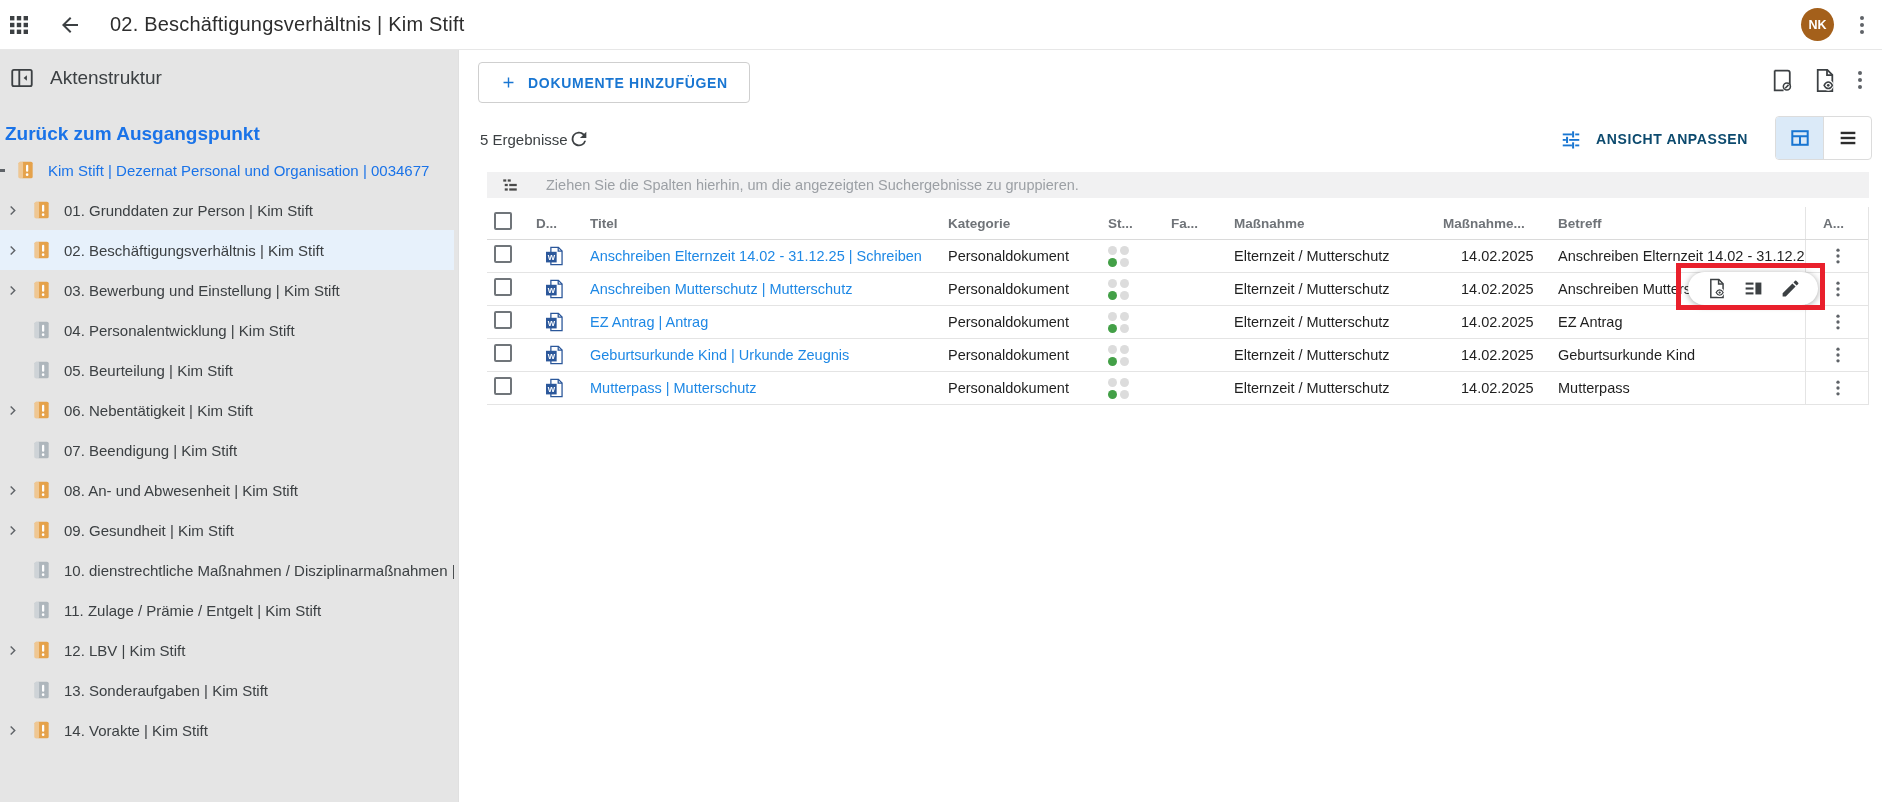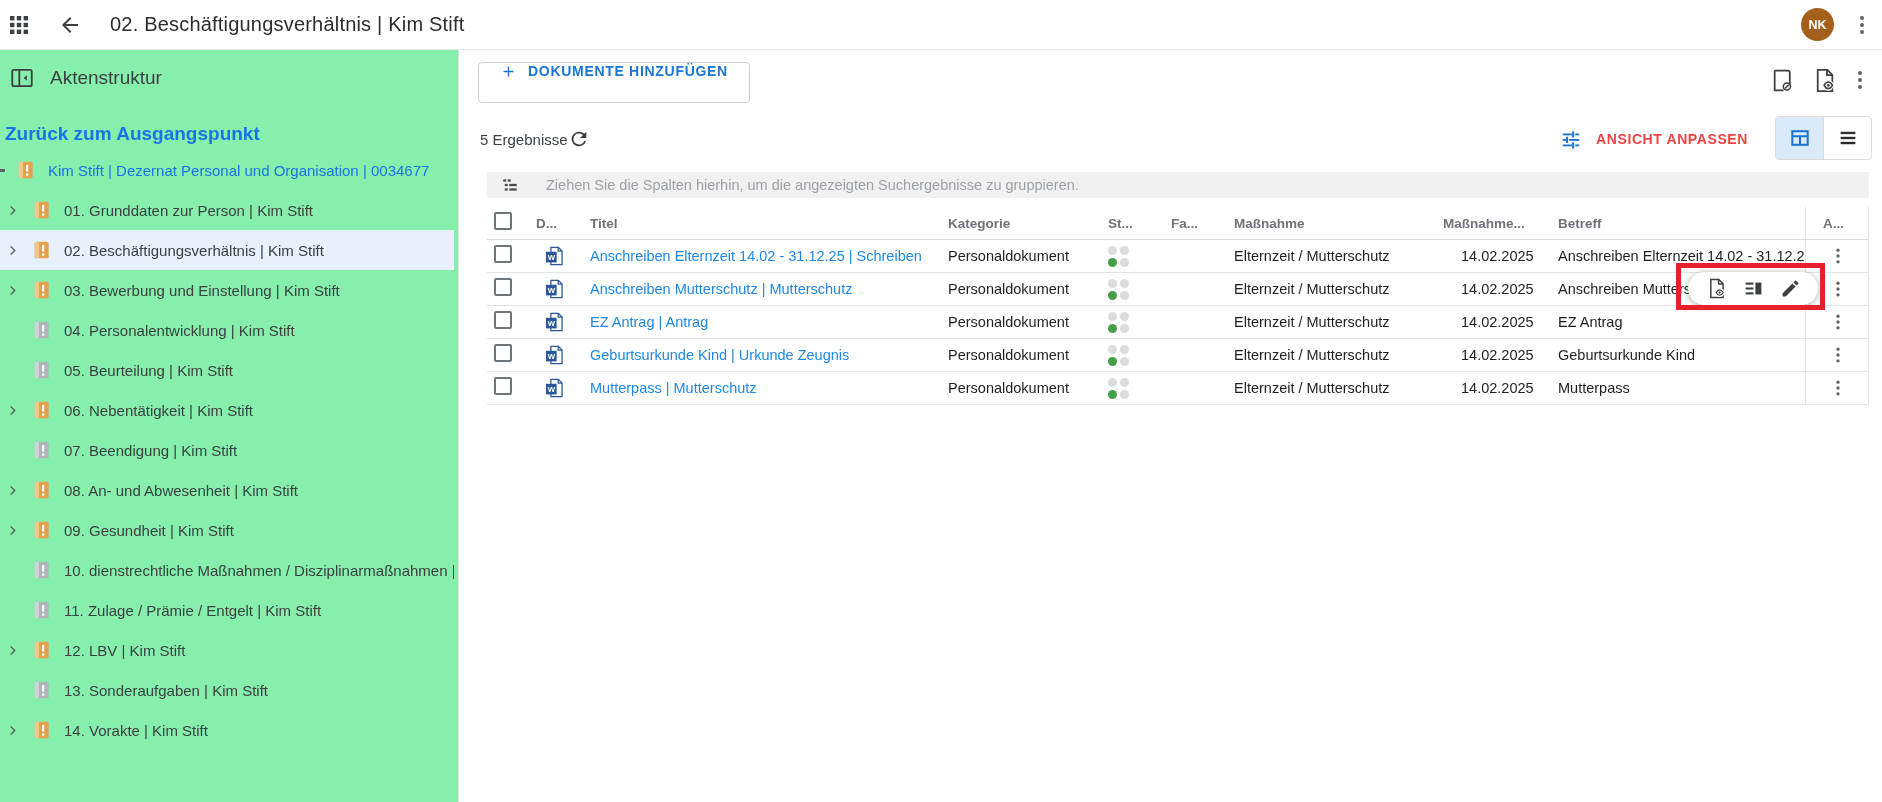--- a/index.html
+++ b/index.html
@@ -14,53 +14,53 @@
   .topbar .backarrow{width:24px;height:24px;margin-right:28px;cursor:pointer}
   .tb-title{font-size:20px;font-weight:500;color:#2d2d2d;letter-spacing:.2px}
   .tb-spacer{flex:1}
   .avatar{width:33px;height:33px;border-radius:50%;background:#A4601B;color:#fff;
     display:flex;align-items:center;justify-content:center;font-size:12.5px;font-weight:700;margin-right:22px}
   .kebab{display:inline-flex;flex-direction:column;gap:3px;align-items:center;padding:4px;cursor:pointer}
   .kebab i{width:4px;height:4px;border-radius:50%;background:#5f6368;display:block}
 
   
   .sidebar{position:absolute;top:50px;left:0;width:459px;bottom:0;border-right:1px solid #e0e0e0;
-    background:#86efac;overflow:hidden}
+    background:#e5e5e5;overflow:hidden}
   .sb-head{display:flex;align-items:center;height:56px;padding-left:9px;gap:15px}
   .sb-title{font-size:19px;font-weight:500;color:#3c4043}
   .back-link{position:absolute;left:5px;top:73px;font-size:19px;font-weight:700;color:#1a73e8;
     text-decoration:none;cursor:pointer}
   .tree{position:absolute;top:100px;left:0;right:4px}
   .trow-side{position:relative;height:40px;display:flex;align-items:center;padding-left:6px;cursor:pointer;
     white-space:nowrap;overflow:hidden}
   .trow-side.root{padding-left:16px}
   .trow-side.sel{background:#E7F1FB}
   .chevbox{width:26px;flex:0 0 26px;display:flex;align-items:center}
   .chevbox svg{width:15px;height:15px}
   .rootdash{position:absolute;left:0;top:19px;width:5px;height:3px;background:#5f6368}
   .folder{width:20px;height:24px;flex:0 0 20px;margin-right:12px}
   .folder.orange{color:#E5A24B}
   .folder.gray{color:#AEB6BC}
   .tree-label{font-size:15px;color:#3c4043}
   .tree-label.blue{color:#1a73e8}
 
   
   .main{position:absolute;left:460px;top:50px;right:0;bottom:0;background:#fff}
-  .btn-add{position:absolute;left:18px;top:12px;height:41px;display:inline-flex;align-items:flex-start;gap:11px;
+  .btn-add{position:absolute;left:18px;top:12px;height:41px;display:inline-flex;align-items:center;gap:11px;
     padding:0 21px;border:1px solid #cfcfcf;border-radius:4px;background:#fff;color:#1976D2;
     font-size:14px;font-weight:700;letter-spacing:.7px;cursor:pointer}
   .top-icons{position:absolute;top:17px;right:16px;display:flex;align-items:center;gap:17px}
   .top-icons svg{width:25px;height:25px;cursor:pointer}
 
   .results{position:absolute;left:20px;top:76px;height:26px;display:flex;align-items:center;}
   .results-text{font-size:15px;color:#3c4043}
   .refresh{width:22px;height:22px;cursor:pointer}
 
   .customize{position:absolute;top:78px;right:134px;display:flex;align-items:center;gap:14px;
-    color:#ef4444;font-size:14px;font-weight:700;letter-spacing:.6px;cursor:pointer}
+    color:#0c4a6e;font-size:14px;font-weight:700;letter-spacing:.6px;cursor:pointer}
   .customize svg{width:22px;height:22px}
   .toggle{position:absolute;top:66px;right:10px;width:97px;height:44px;display:flex;
     border:1px solid #dcdcdc;border-radius:4px;overflow:hidden;background:#fff}
   .tg{flex:1;display:flex;align-items:center;justify-content:center;cursor:pointer}
   .tg.active{background:#DBEAF8}
   .tg + .tg{border-left:1px solid #dcdcdc}
   .tg svg{width:22px;height:22px}
 
   .groupbar{position:absolute;left:27px;top:122px;width:1382px;height:26px;background:#f1f1f2;
     display:flex;align-items:center;padding-left:14px;gap:27px}

